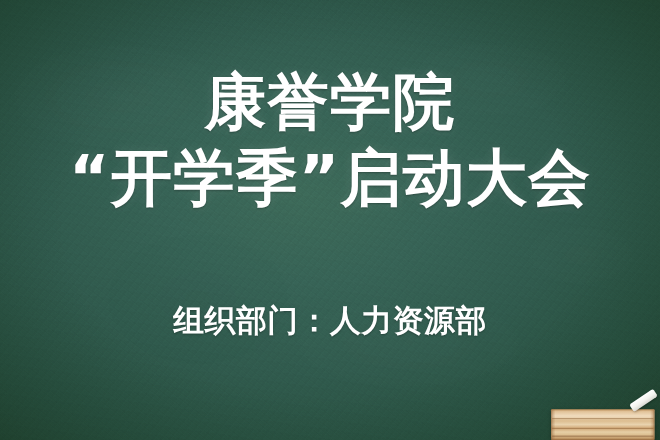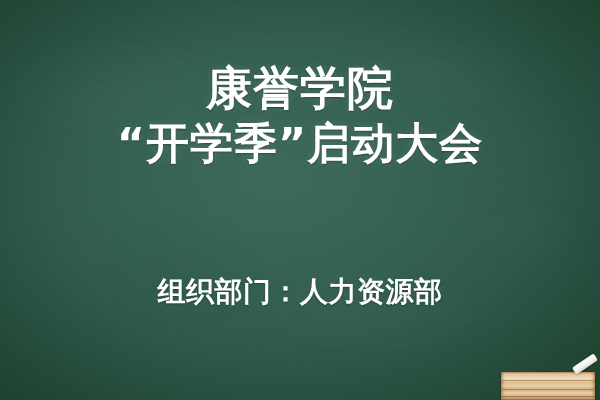--- a/index.html
+++ b/index.html
@@ -95,22 +95,22 @@
     color: #ffffff;
     font-weight: bold;
     letter-spacing: 1px;
     line-height: 1.16;
     text-shadow:
       0 1px 2px rgba(0,0,0,0.30),
       0 0 10px rgba(255,255,255,0.10);
     white-space: nowrap;
   }
 
-  .title-line-1 { font-size: 46px; }
-  .title-line-2 { font-size: 43px; margin-top: 4px; }
+  .title-line-1 { font-size: 56px; }
+  .title-line-2 { font-size: 56px; margin-top: 4px; }
 
   .subtitle {
     position: absolute;
     top: 273px;
     left: 0;
     right: 0;
     text-align: center;
     color: #ffffff;
     font-size: 28px;
     font-weight: bold;

